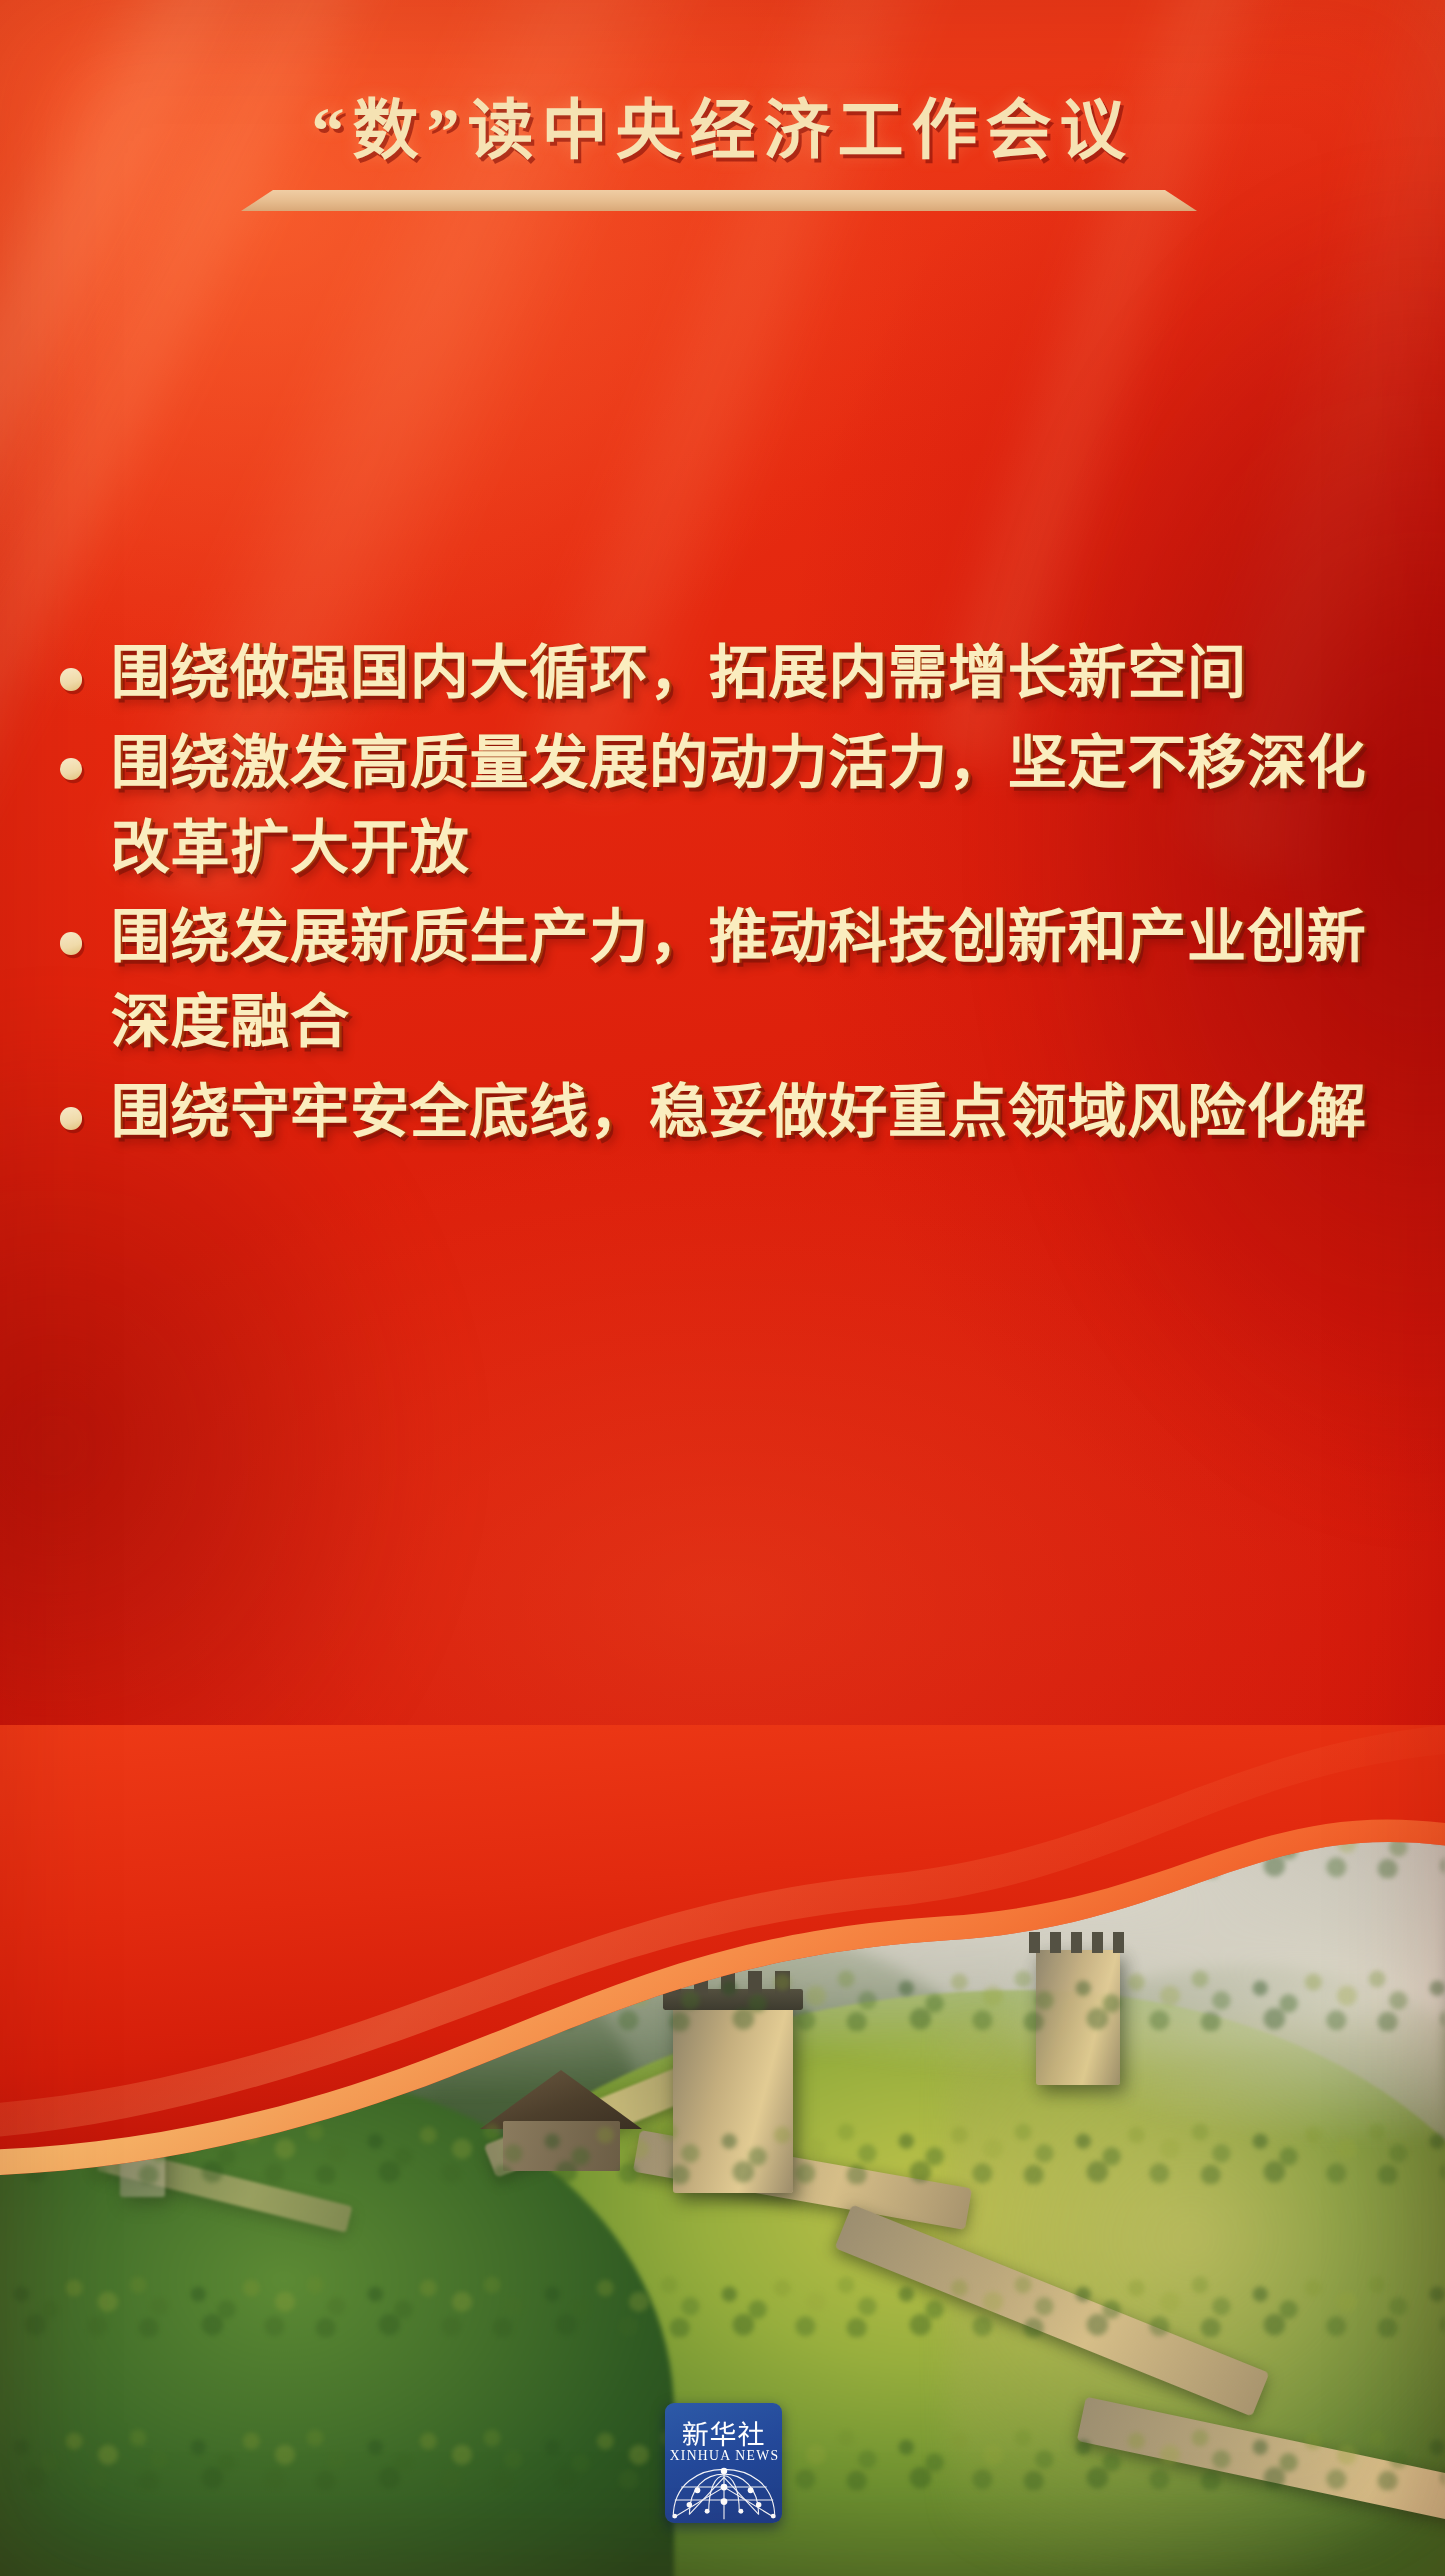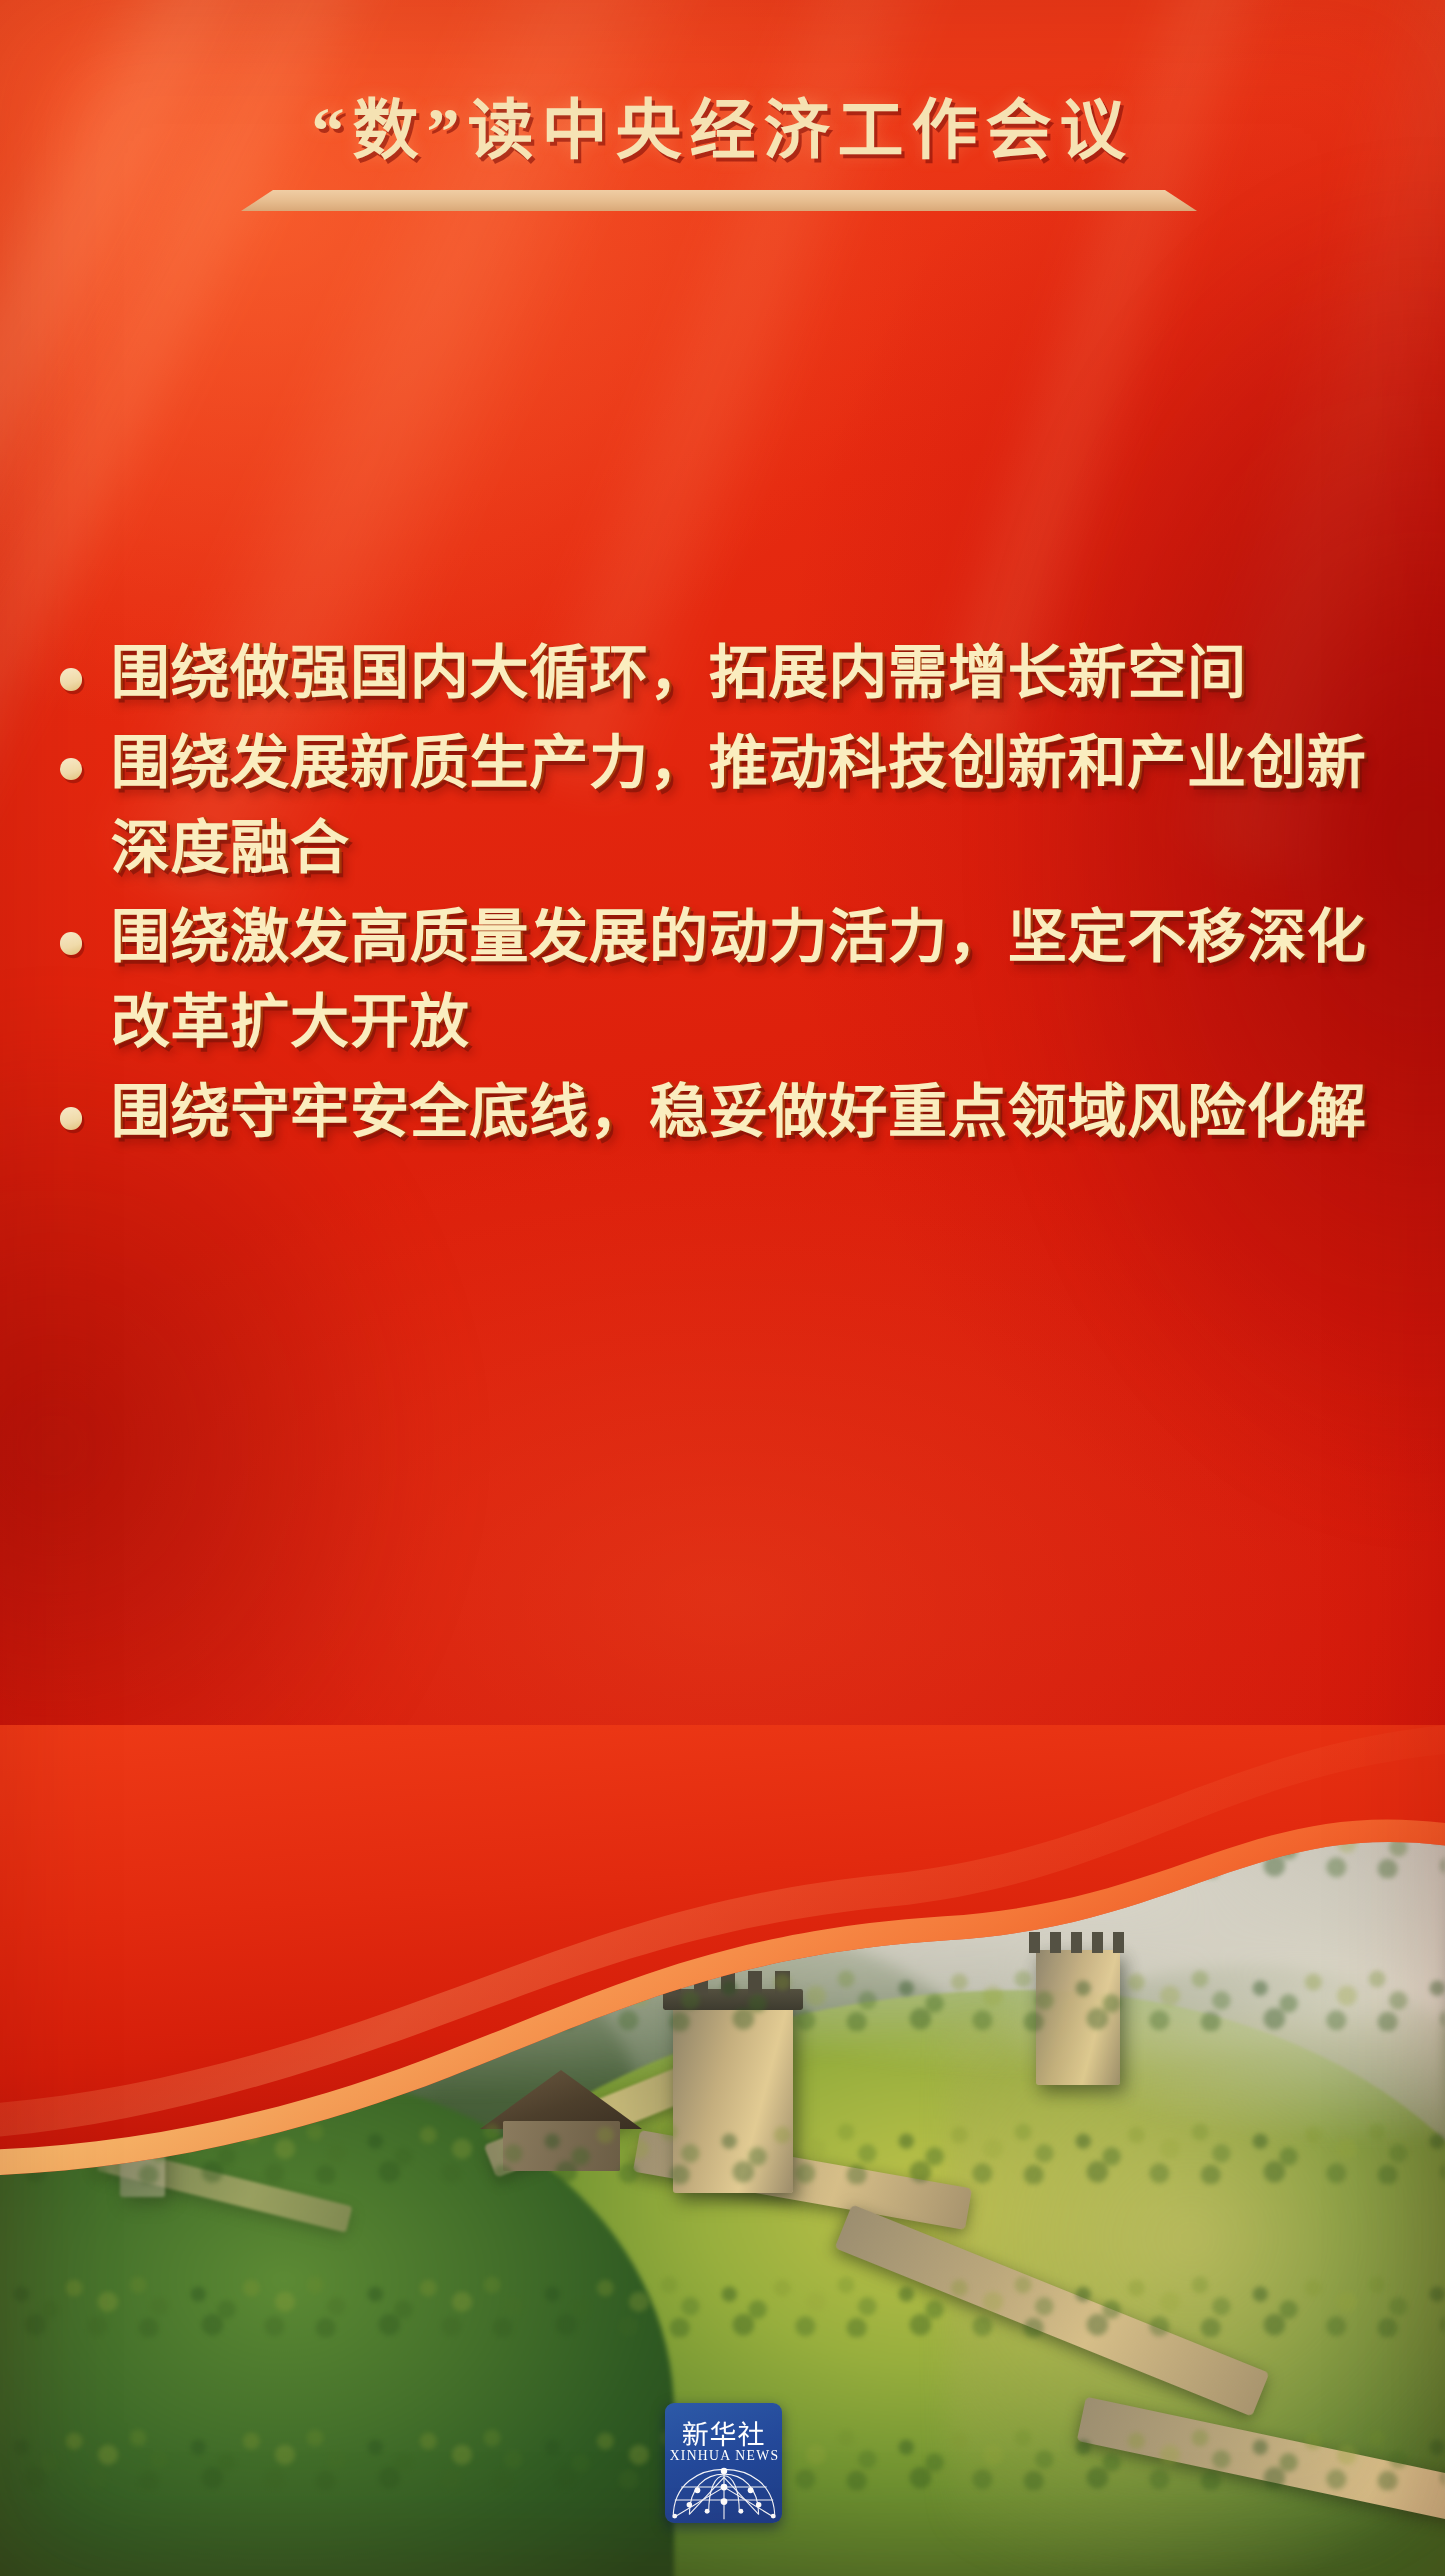--- a/index.html
+++ b/index.html
@@ -366,25 +366,25 @@
   <div class="header-bar"></div>
 
 
   <div class="bullets">
     <div class="bullet-row">
       <span class="bullet-dot"></span>
       <span class="bullet-text">围绕做强国内大循环，拓展内需增长新空间</span>
     </div>
     <div class="bullet-row">
       <span class="bullet-dot"></span>
-      <span class="bullet-text">围绕发展新质生产力，推动科技创新和产业创新深度融合</span>
+      <span class="bullet-text">围绕激发高质量发展的动力活力，坚定不移深化改革扩大开放</span>
     </div>
     <div class="bullet-row">
       <span class="bullet-dot"></span>
-      <span class="bullet-text">围绕激发高质量发展的动力活力，坚定不移深化改革扩大开放</span>
+      <span class="bullet-text">围绕发展新质生产力，推动科技创新和产业创新深度融合</span>
     </div>
     <div class="bullet-row">
       <span class="bullet-dot"></span>
       <span class="bullet-text">围绕守牢安全底线，稳妥做好重点领域风险化解</span>
     </div>
   </div>
 
   <div class="logo">
     <div class="logo-cn">新华社</div>
     <div class="logo-en">XINHUA NEWS</div>

